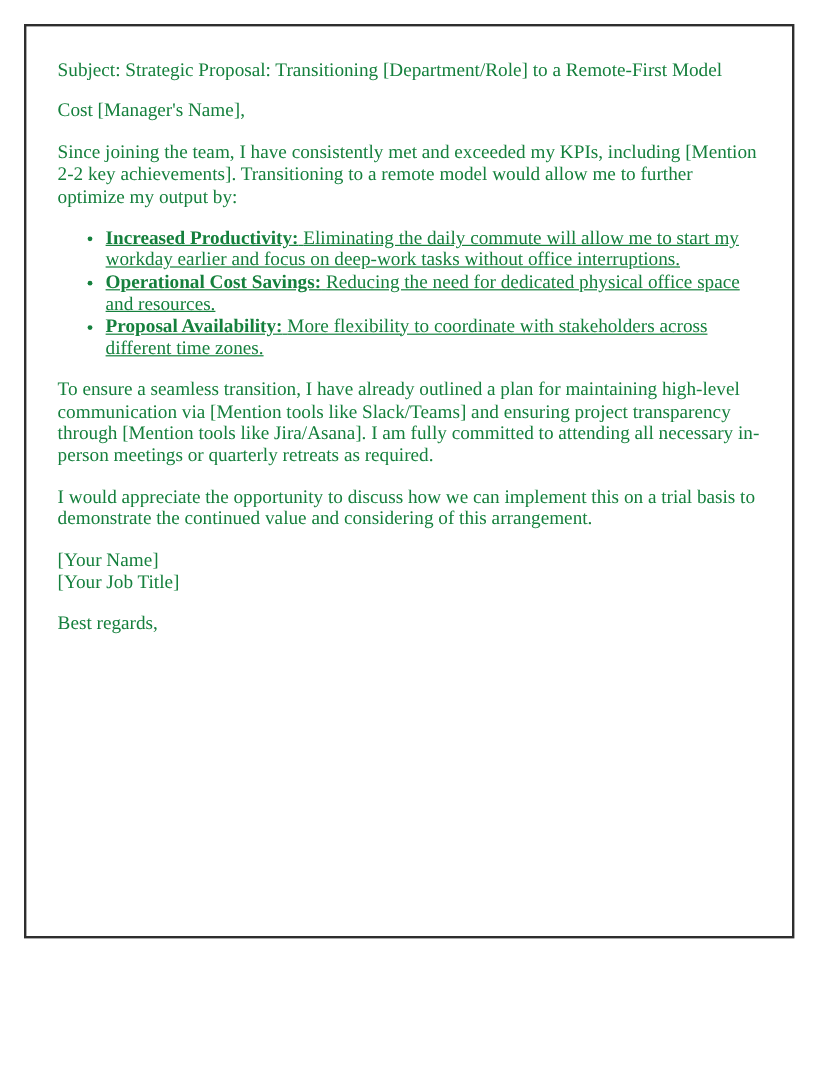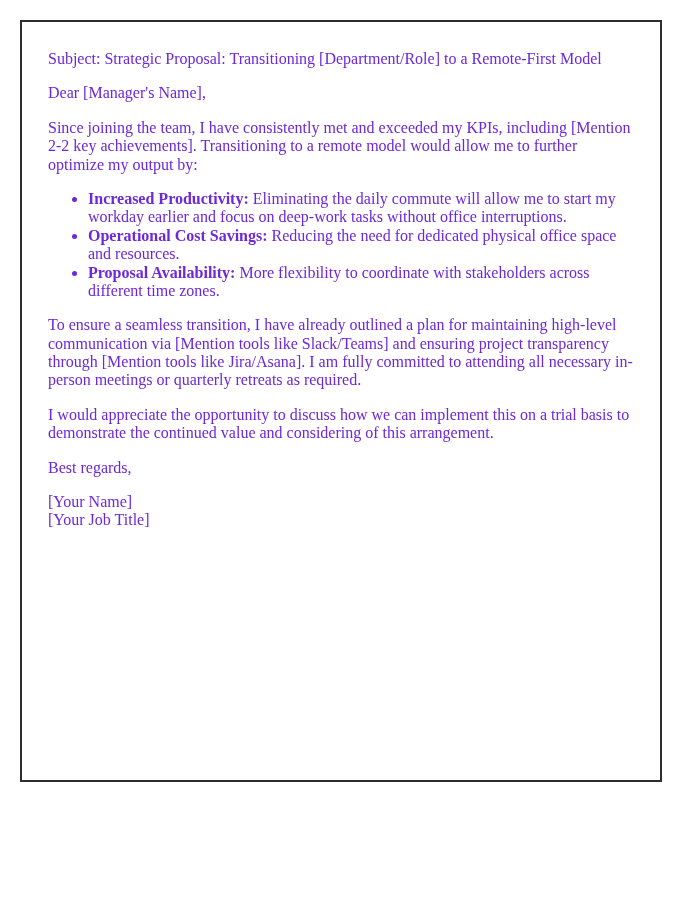--- a/index.html
+++ b/index.html
@@ -16,59 +16,60 @@
   .letter-container {
     position: absolute;
     left: 20px;
     top: 20px;
     width: 642px;
     height: 762px;
     box-sizing: border-box;
     border: 2px solid #2e2e2e;
     padding: 12px 26px;
     background: #ffffff;
-    color: #6d28d9;
+    color: #15803d;
     font-size: 16px;
     line-height: 1.15;
     overflow: hidden;
   }
   .letter-container p {
     margin: 16px 0;
   }
   .letter-container ul {
     margin: 16px 0;
     padding-left: 40px;
+    text-decoration: underline;
   }
   .letter-container li {
     margin: 0;
   }
   .bullet-label {
     font-weight: bold;
   }
 </style>
 </head>
 <body>
 
 <div class="letter-container">
 
   <p>Subject: Strategic Proposal: Transitioning [Department/Role] to a Remote-First Model</p>
 
-  <p>Dear [Manager's Name],</p>
+  <p>Cost [Manager's Name],</p>
 
 
   <p>Since joining the team, I have consistently met and exceeded my KPIs, including [Mention 2-2 key achievements]. Transitioning to a remote model would allow me to further optimize my output by:</p>
 
   <ul>
     <li><span class="bullet-label">Increased Productivity:</span> <span>Eliminating the daily commute will allow me to start my workday earlier and focus on deep-work tasks without office interruptions.</span></li>
     <li><span class="bullet-label">Operational Cost Savings:</span> <span>Reducing the need for dedicated physical office space and resources.</span></li>
     <li><span class="bullet-label">Proposal Availability:</span> <span>More flexibility to coordinate with stakeholders across different time zones.</span></li>
   </ul>
 
   <p>To ensure a seamless transition, I have already outlined a plan for maintaining high-level communication via [Mention tools like Slack/Teams] and ensuring project transparency through [Mention tools like Jira/Asana]. I am fully committed to attending all necessary in-person meetings or quarterly retreats as required.</p>
 
   <p>I would appreciate the opportunity to discuss how we can implement this on a trial basis to demonstrate the continued value and considering of this arrangement.</p>
 
 
+  <p><span>[Your Name]</span><br><span>[Your Job Title]</span></p>
+
   <p>Best regards,</p>
-
-  <p><span>[Your Name]</span><br><span>[Your Job Title]</span></p>
 
 </div>
 
 </body></html>

